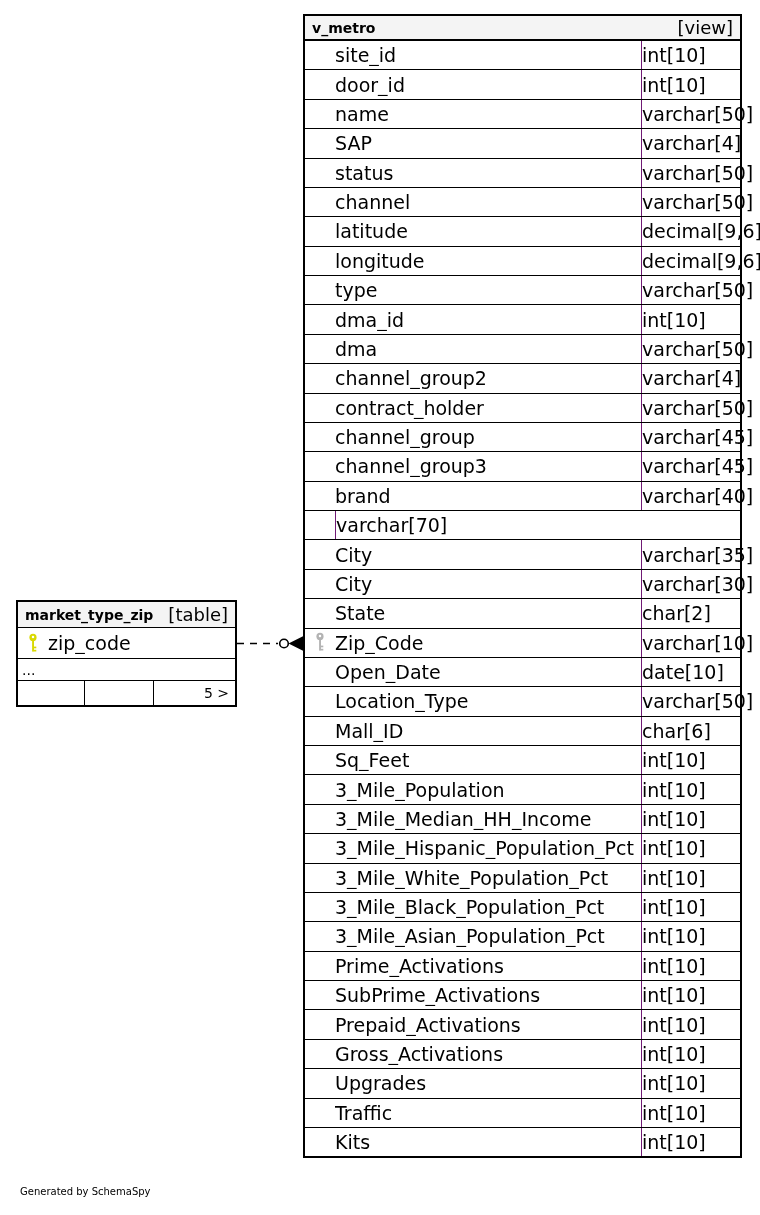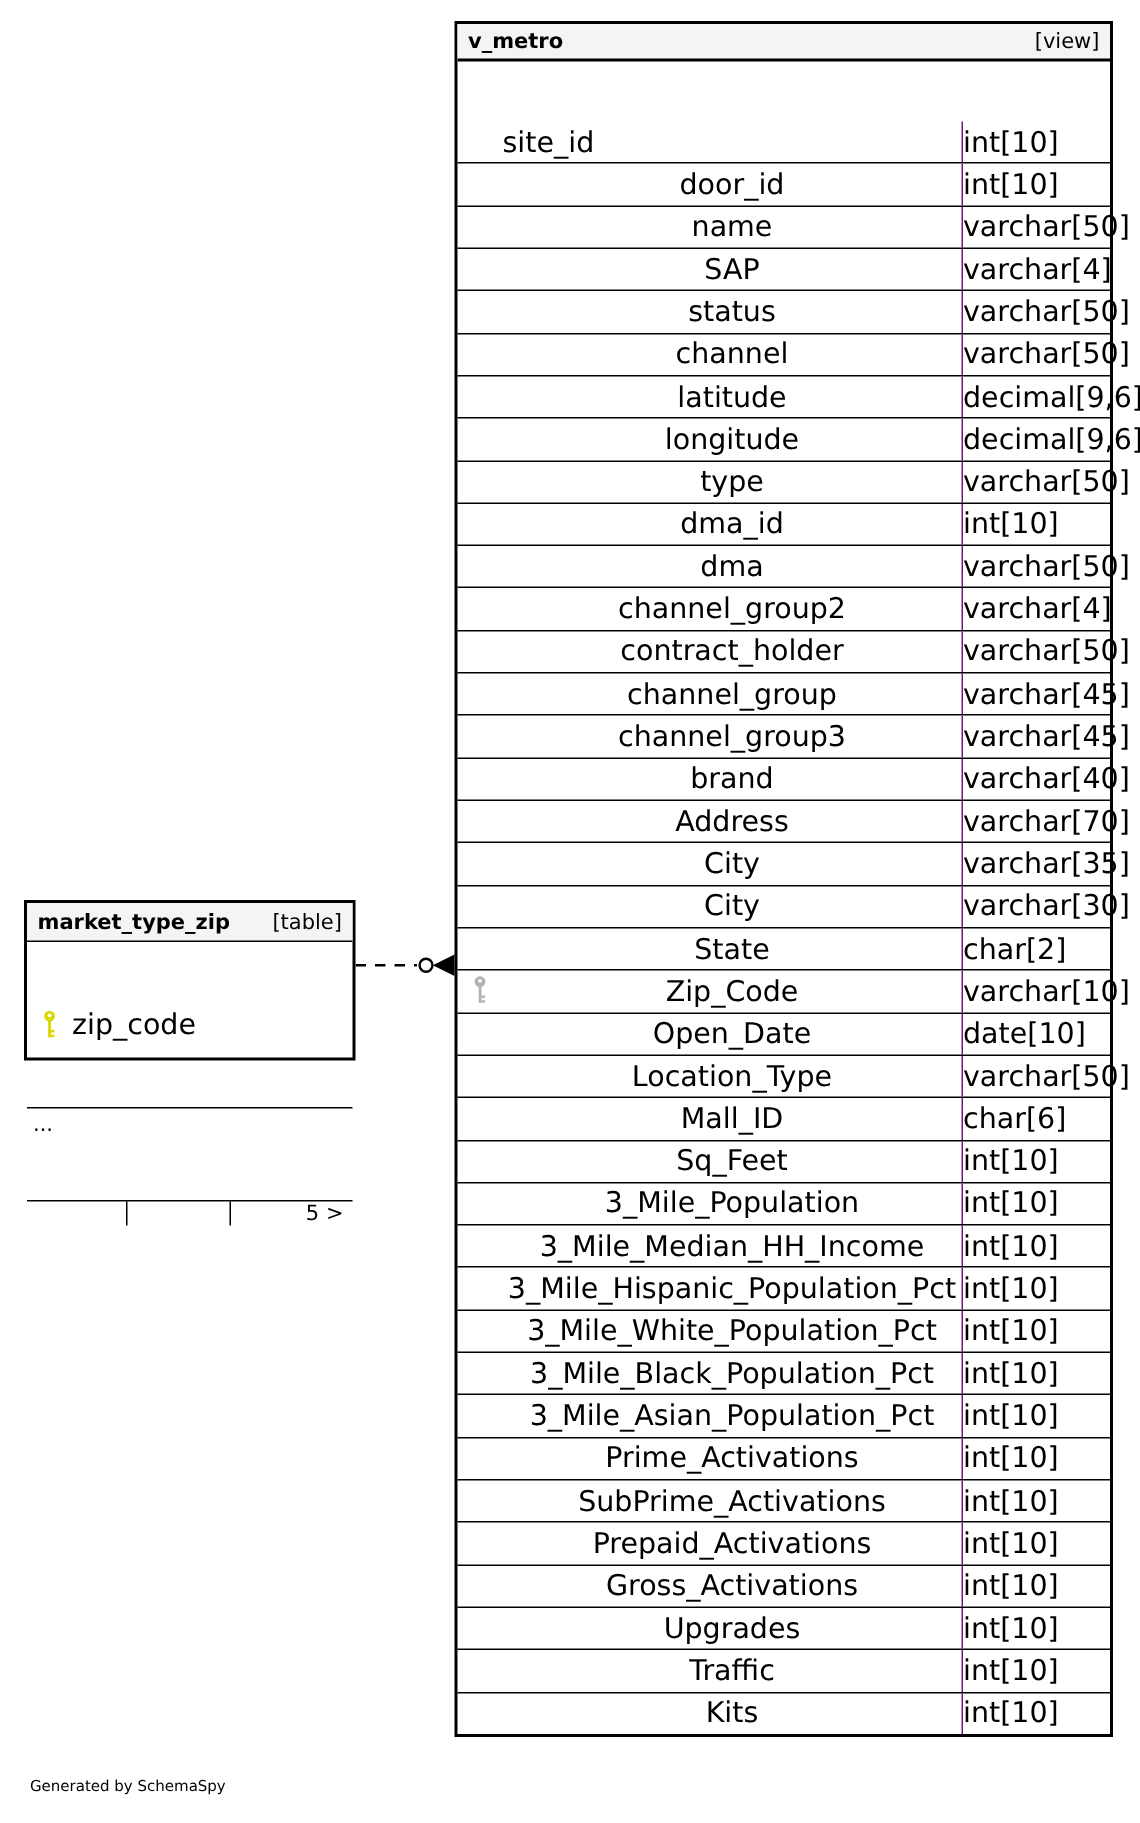--- a/index.html
+++ b/index.html
@@ -2,34 +2,34 @@
 <html><head>
 <meta charset="utf-8">
 <style>
   html,body{margin:0;padding:0;}
   body{
     width:760px;height:1215px;position:relative;background:#ffffff;
     font-family:"DejaVu Sans","Liberation Sans",sans-serif;
     color:#000;overflow:hidden;
   }
   .tbl{
-    position:absolute;border:2px solid #000;box-sizing:border-box;background:#fff;gap:40px;
+    position:absolute;border:2px solid #000;box-sizing:border-box;background:#fff;
   }
   .thead{
     background:#f4f4f4;display:flex;align-items:center;justify-content:space-between;
     padding:0 7px;box-sizing:border-box;border-bottom:2px solid #000;
   }
   .thead .tname{font-weight:bold;font-size:14px;}
-  .thead .tkind{font-size:14px;}
+  .thead .tkind{font-size:18px;}
   .rows{display:flex;flex-direction:column;}
   .trow{
     display:flex;align-items:center;flex:1 1 auto;box-sizing:border-box;
     font-size:19px;min-height:0;
   }
-  .trow + .trow{border-top:1px solid #000;text-align:center;}
+  .trow + .trow{border-top:1px solid #000;}
   .icon-cell{width:30px;display:flex;align-items:center;justify-content:center;flex:0 0 30px;}
   .cname{flex:1 1 auto;white-space:nowrap;overflow:hidden;}
   .ctype{
     width:99px;flex:0 0 99px;border-left:1px solid #701a75;align-self:stretch;
     display:flex;align-items:center;padding-left:0;box-sizing:border-box;white-space:nowrap;
   }
   
   #vmetro{left:303px;top:14px;width:439px;height:1144px;display:flex;flex-direction:column;}
   #vmetro .thead{height:25px;flex:0 0 25px;}
   #vmetro .rows{flex:1 1 auto;}
@@ -172,21 +172,20 @@
           <div class="cname">channel_group3</div>
           <div class="ctype">varchar[45]</div>
         </div>
         <div class="trow">
           <div class="icon-cell"></div>
           <div class="cname">brand</div>
           <div class="ctype">varchar[40]</div>
         </div>
         <div class="trow">
           <div class="icon-cell"></div>
-          <div class="cname">Address</div>
           <div class="ctype">varchar[70]</div>
         </div>
         <div class="trow">
           <div class="icon-cell"></div>
           <div class="cname">City</div>
           <div class="ctype">varchar[35]</div>
         </div>
         <div class="trow">
           <div class="icon-cell"></div>
           <div class="cname">City</div>

